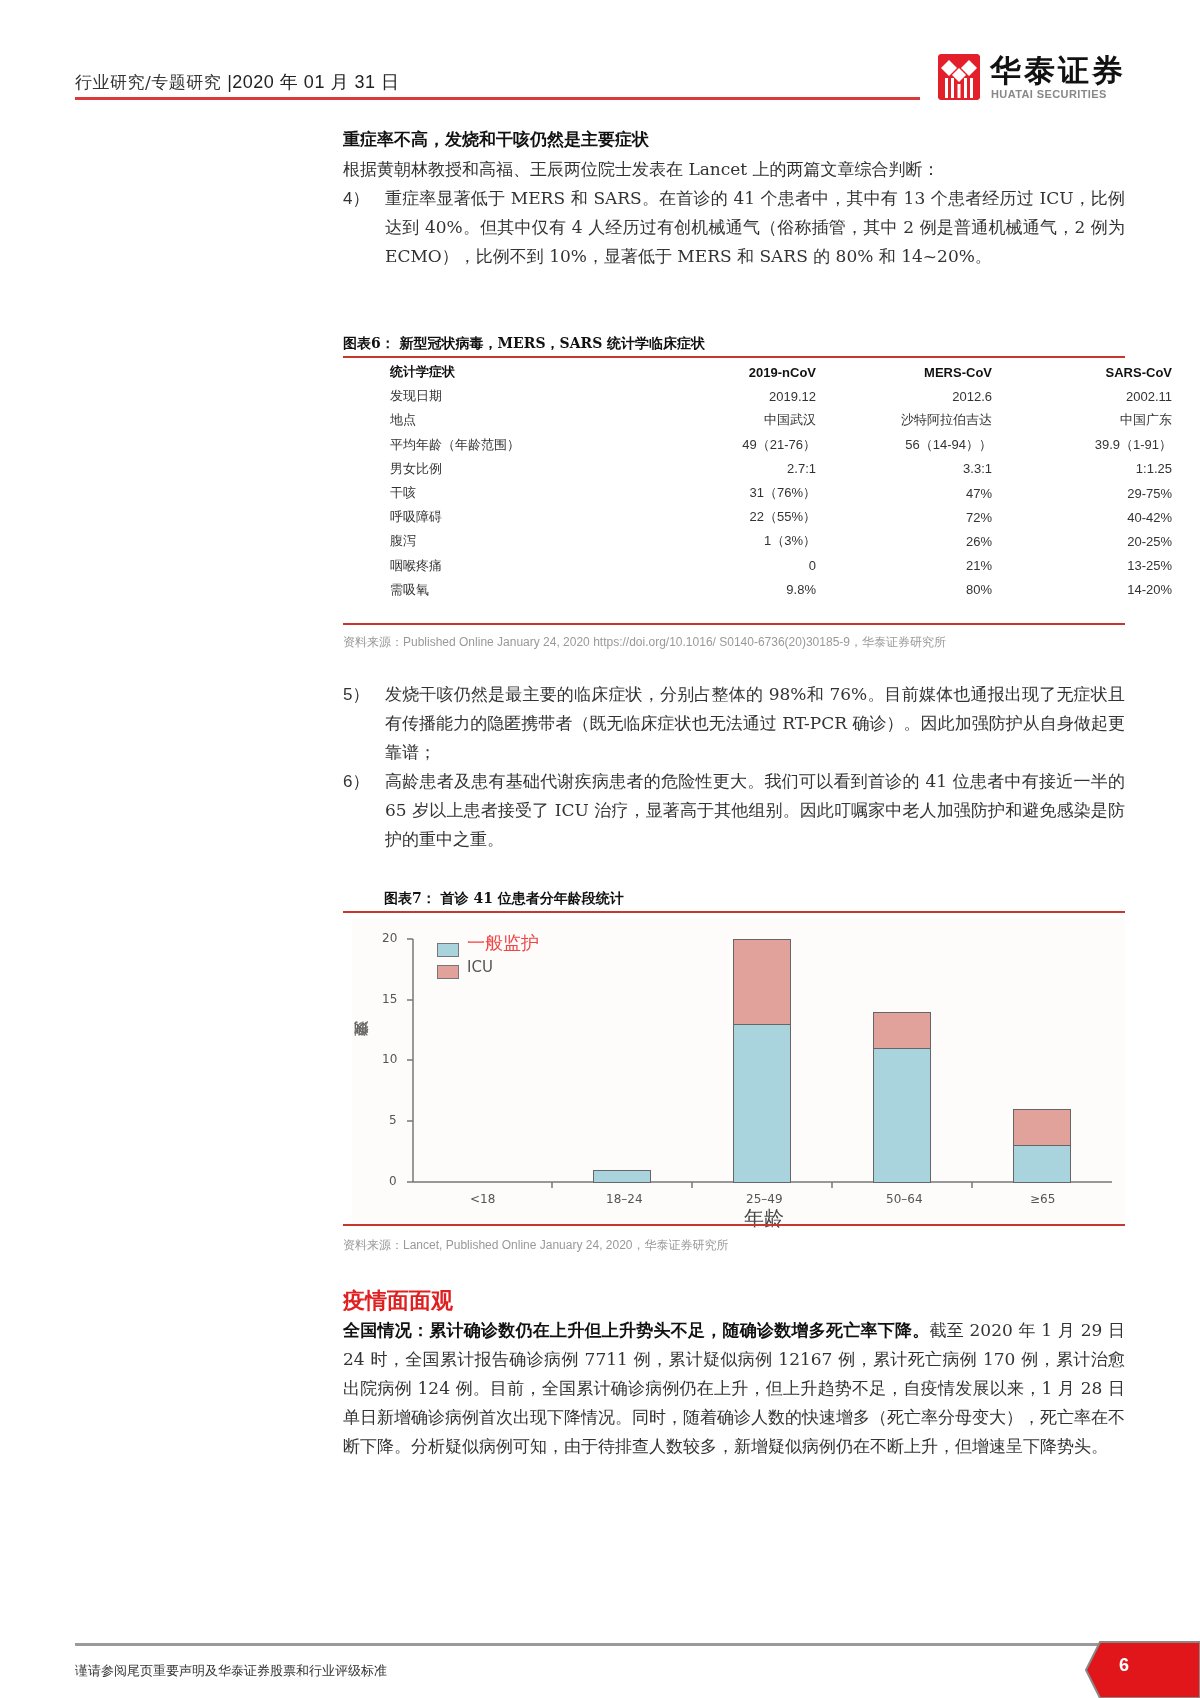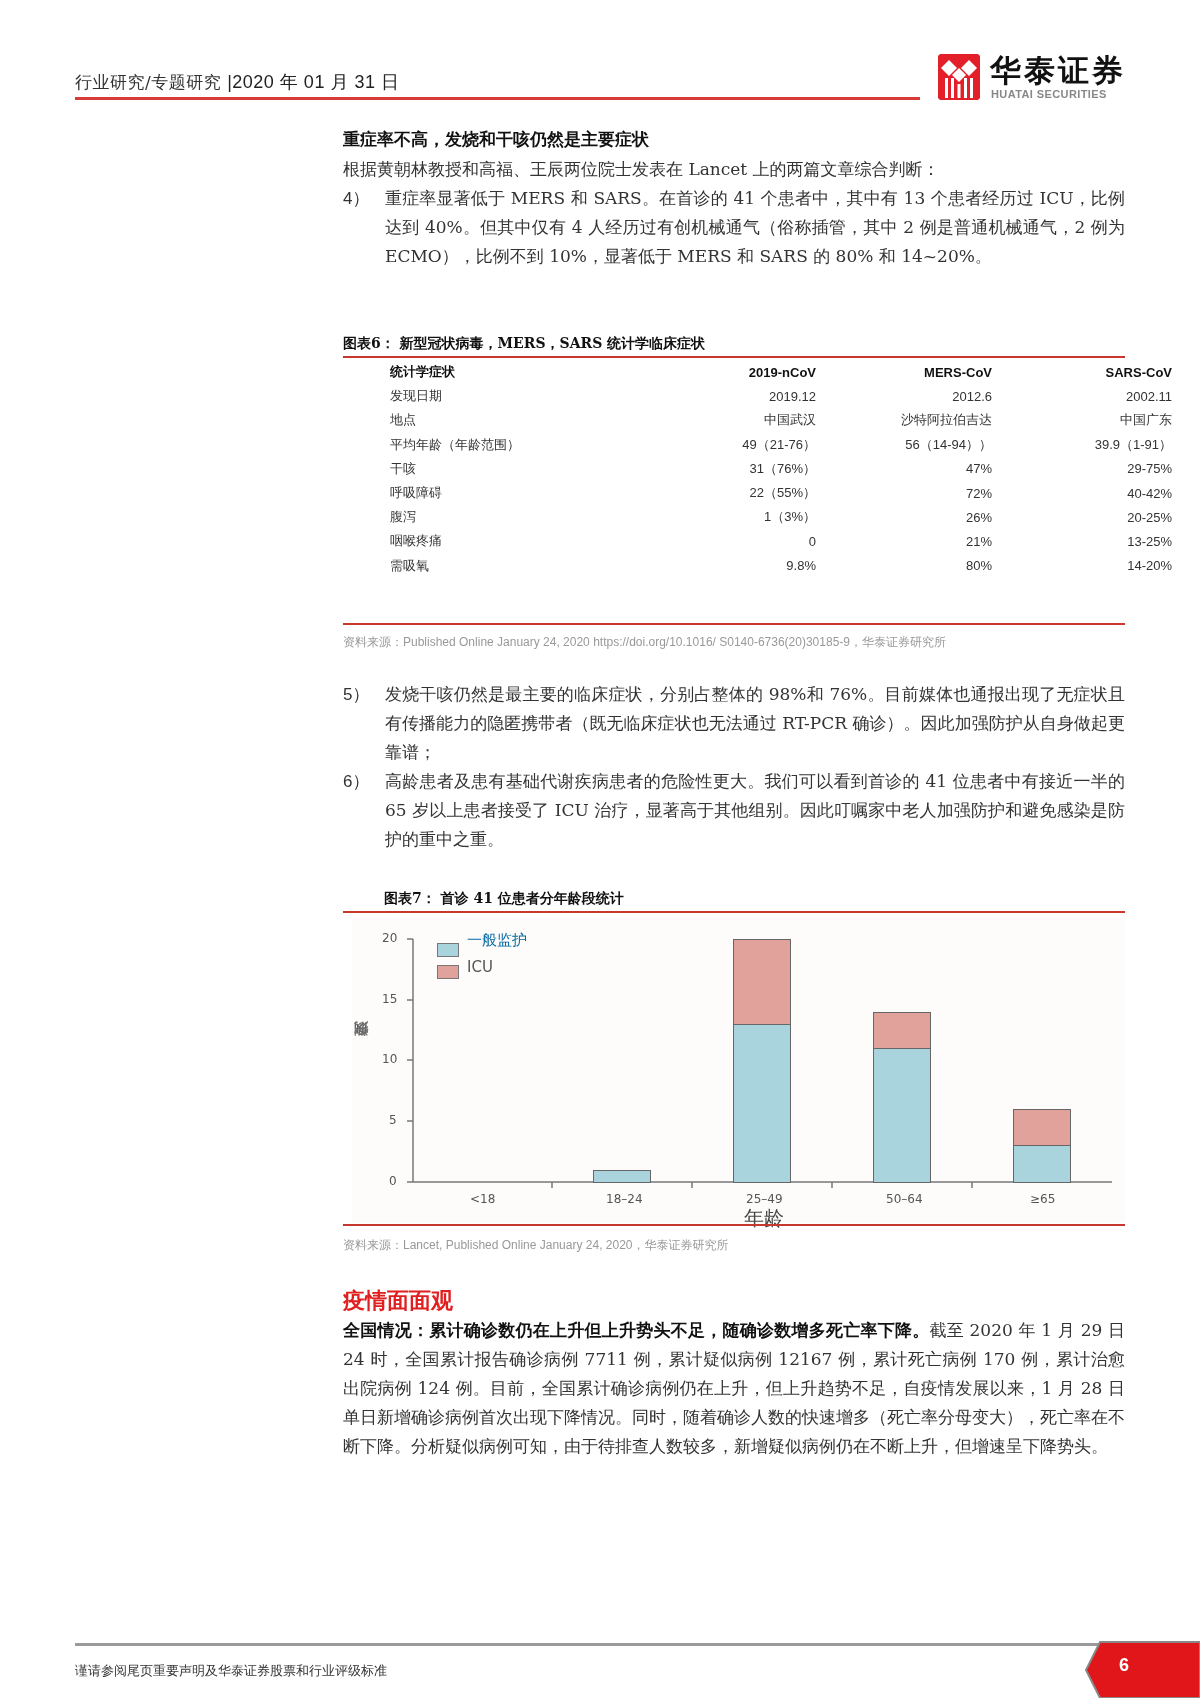--- a/index.html
+++ b/index.html
@@ -116,20 +116,26 @@
         <td style="font-family:'DejaVu Serif',serif;">沙特阿拉伯吉达</td>
         <td style="font-family:'DejaVu Serif',serif;">中国广东</td>
       </tr>
     <tr>
         <td class="first">平均年龄（年龄范围）</td>
         <td>49（21-76）</td>
         <td>56（14-94））</td>
         <td>39.9（1-91）</td>
       </tr>
     <tr>
+        <td class="first">男女比例</td>
+        <td>2.7:1</td>
+        <td>3.3:1</td>
+        <td>1:1.25</td>
+      </tr>
+    <tr>
         <td class="first">干咳</td>
         <td>31（76%）</td>
         <td>47%</td>
         <td>29-75%</td>
       </tr>
     <tr>
         <td class="first">呼吸障碍</td>
         <td>22（55%）</td>
         <td>72%</td>
         <td>40-42%</td>
@@ -187,21 +193,21 @@
 
   <span class="tick-label" style="left:30px;top:13px;">20</span>
   <span class="tick-label" style="left:30px;top:74px;">15</span>
   <span class="tick-label" style="left:30px;top:134px;">10</span>
   <span class="tick-label" style="left:37px;top:195px;">5</span>
   <span class="tick-label" style="left:37px;top:256px;">0</span>
 
   <div class="abs" style="left:0px;top:130px;width:28px;font-family:'DejaVu Sans',sans-serif;font-size:15px;color:#666;writing-mode:vertical-rl;transform:rotate(180deg);">病例数</div>
 
   <div class="abs" style="left:85px;top:25px;width:20px;height:12px;background:#a9d3dd;border:1.5px solid #777;"></div>
-  <div class="abs" style="left:115px;top:13px;font-family:'DejaVu Sans',sans-serif;font-size:15px;color:#0369a1;">一般监护</div>
+  <div class="abs" style="left:115px;top:13px;font-family:'DejaVu Sans',sans-serif;font-size:18px;color:#ef4444;">一般监护</div>
   <div class="abs" style="left:85px;top:47px;width:20px;height:12px;background:#e0a29a;border:1.5px solid #777;"></div>
   <div class="abs" style="left:115px;top:40px;font-family:'DejaVu Sans',sans-serif;font-size:15px;color:#555;">ICU</div>
 
   <div class="bar gen" style="left:241px;top:252px;width:58px;height:13px;"></div>
 
   <div class="bar icu" style="left:381px;top:21px;width:58px;height:86px;"></div>
   <div class="bar gen" style="left:381px;top:106px;width:58px;height:159px;"></div>
 
   <div class="bar icu" style="left:521px;top:94px;width:58px;height:38px;"></div>
   <div class="bar gen" style="left:521px;top:130px;width:58px;height:135px;"></div>

